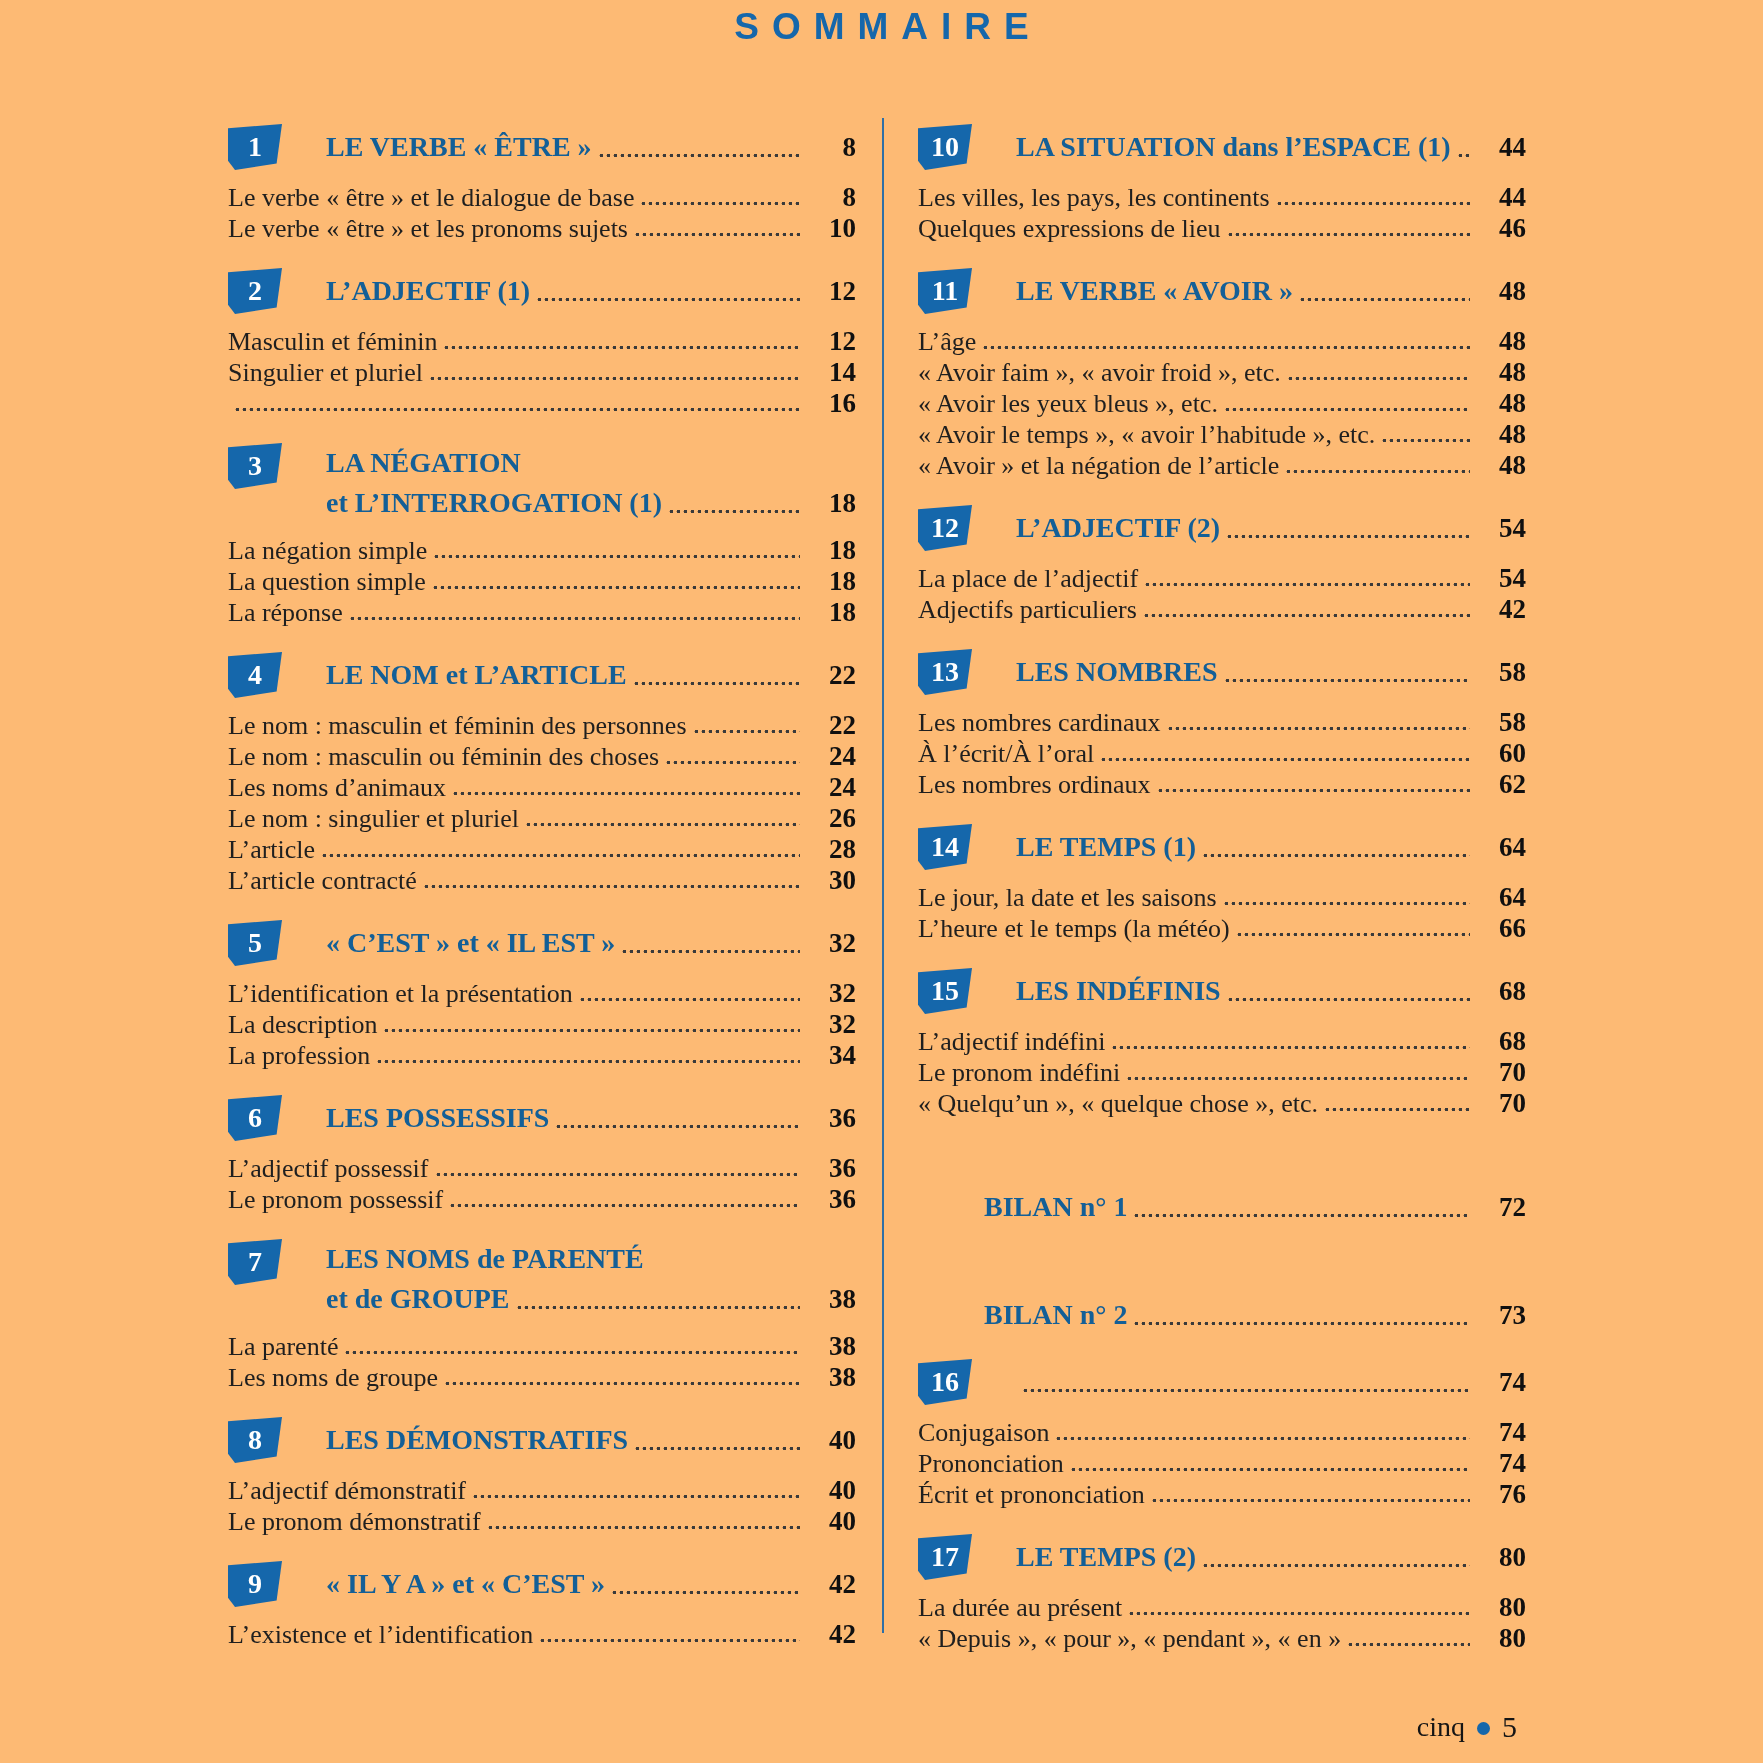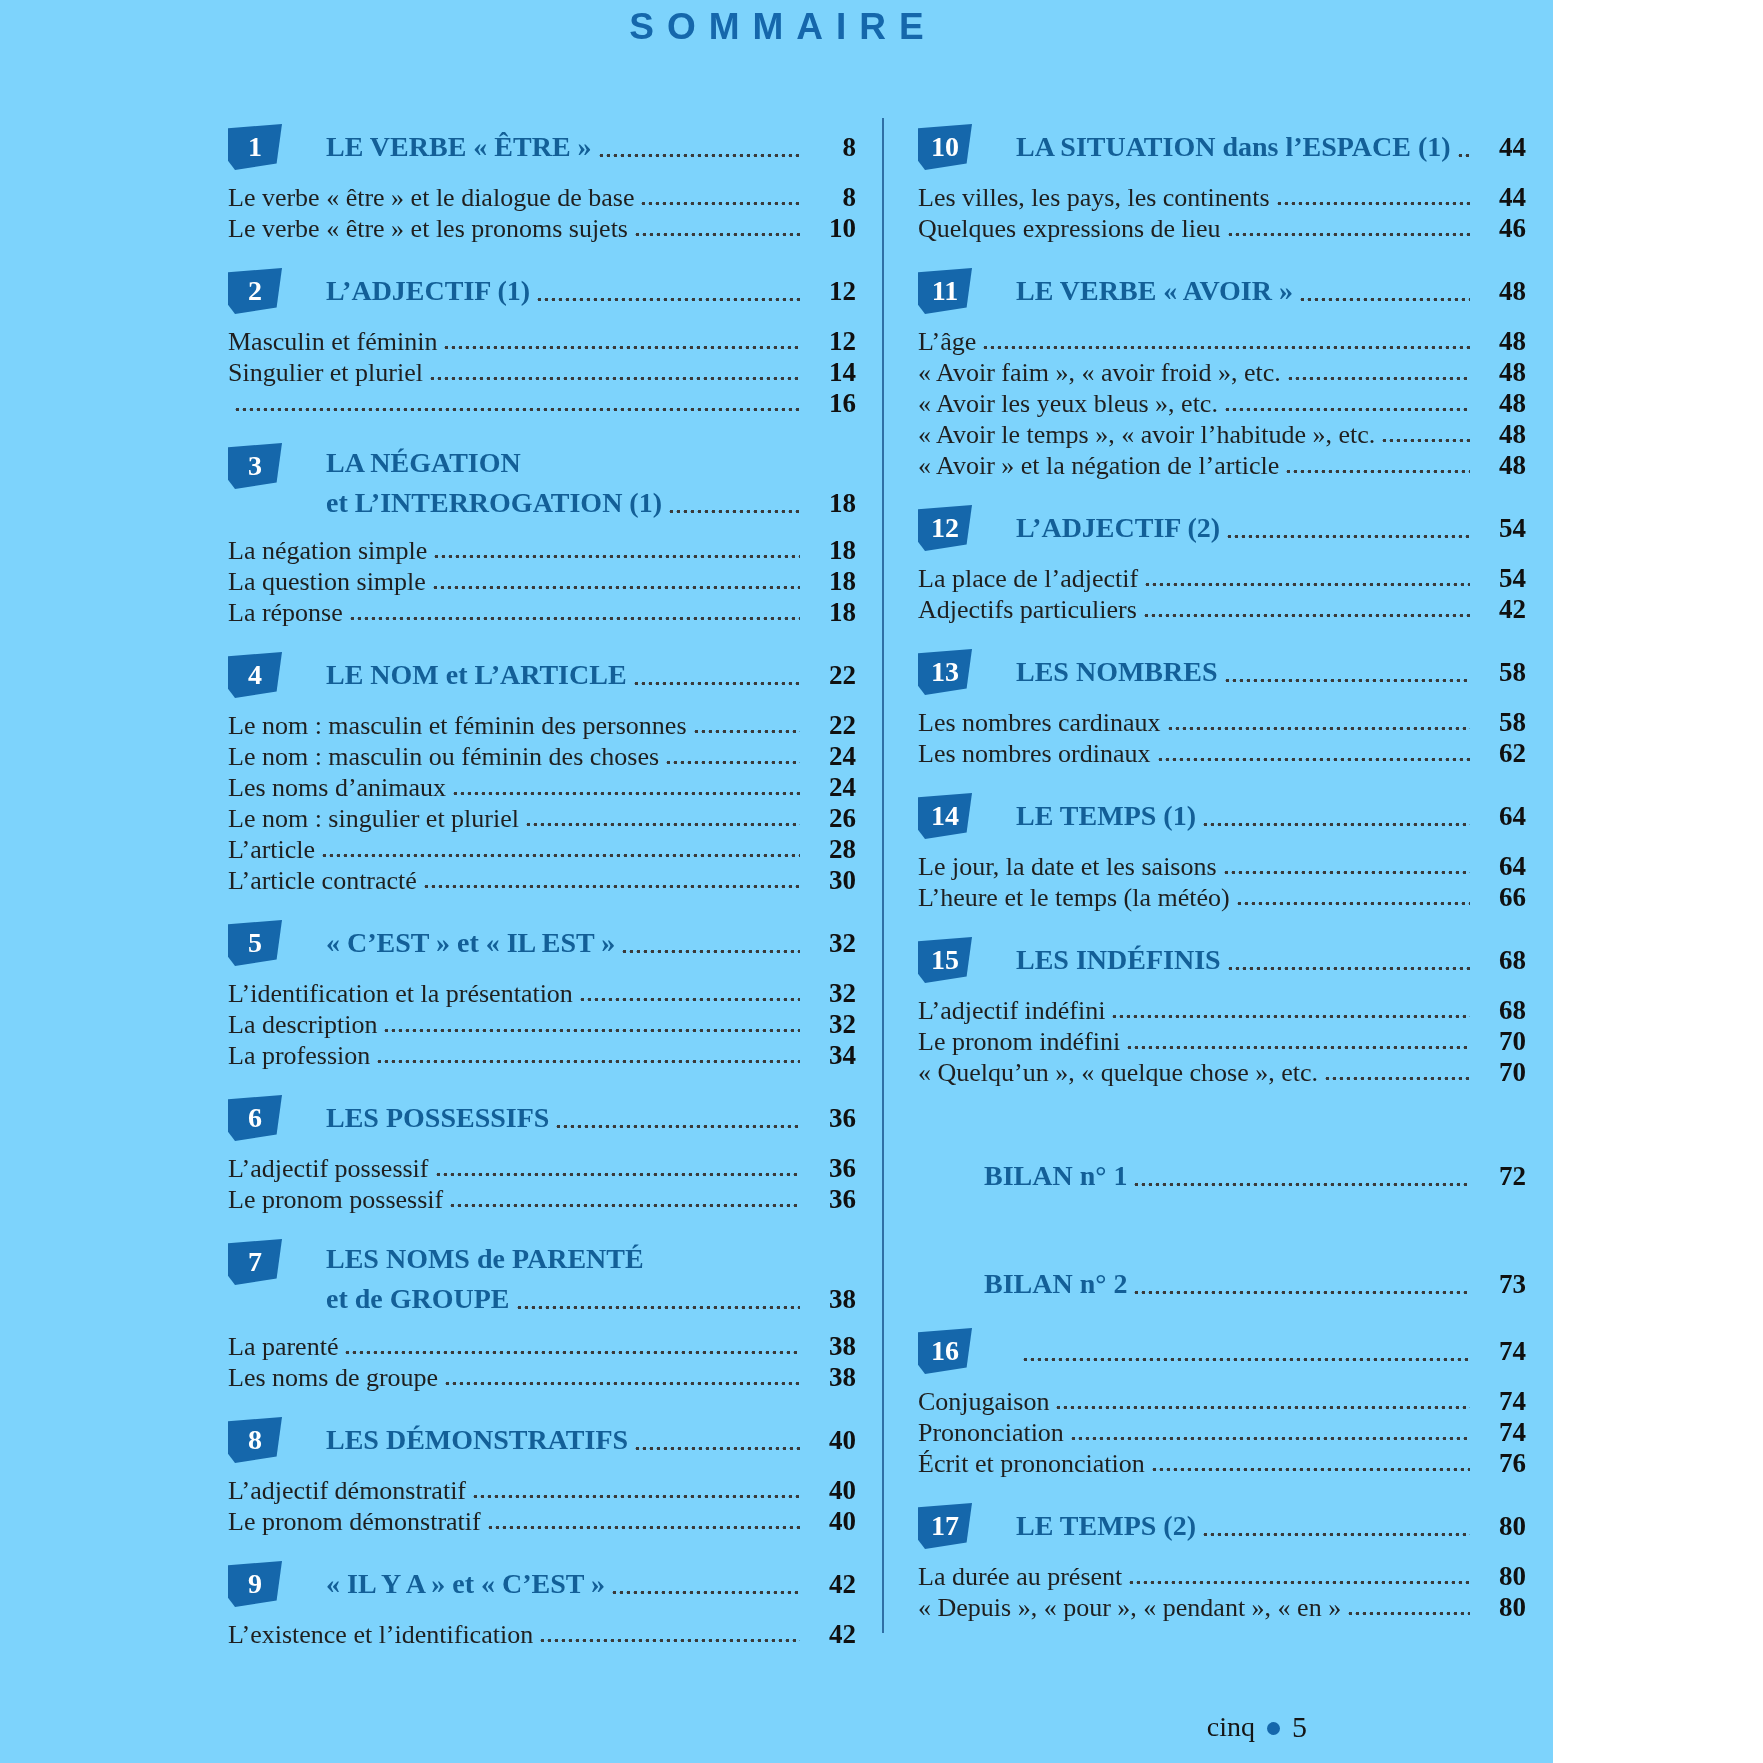--- a/index.html
+++ b/index.html
@@ -1,16 +1,16 @@
 <!DOCTYPE html>
 <html style="--accent: #1567ab; --heading: #135f97; --text: #1f1f1f; --pagenum: #101010; --divider: #2f6fa5; --dots: #3a3a3a;"><head>
 <meta charset="utf-8">
 <style>
   html,body{margin:0;padding:0;background:#ffffff;}
-  .page{position:relative;width:1553px;height:1763px;background:#7dd3fc;
+  .page{position:relative;width:1763px;height:1763px;background:#fdba74;
         font-family:"Liberation Serif",serif;overflow:hidden;}
   .title{position:absolute;top:6px;left:0;right:0;margin:0;text-align:center;
          font-family:"Liberation Sans",sans-serif;font-weight:bold;
          font-size:37px;letter-spacing:13px;text-indent:13px;
          color:var(--accent,#1567ab);}
   .divider{position:absolute;left:882px;top:118px;width:2px;height:1515px;
            background:var(--divider,#2f6fa5);}
   .col{position:absolute;top:118px;display:flex;flex-direction:column;}
   .col-left{left:228px;width:628px;}
   .col-right{left:918px;width:608px;}
@@ -356,20 +356,25 @@
             <span class="page-num">58</span>
           </div>
         </div>
       </div>
       <div class="sub">
         <span class="label">Les nombres cardinaux</span>
         <span class="leader"></span>
         <span class="page-num">58</span>
       </div>
       <div class="sub">
+        <span class="label">À l’écrit/À l’oral</span>
+        <span class="leader"></span>
+        <span class="page-num">60</span>
+      </div>
+      <div class="sub">
         <span class="label">Les nombres ordinaux</span>
         <span class="leader"></span>
         <span class="page-num">62</span>
       </div>
       <div class="chapter">
         <div class="badge">14</div>
         <div class="tblock">
           <div class="trow">
             <span class="ctitle">LE TEMPS (1)</span>
             <span class="leader"></span>

